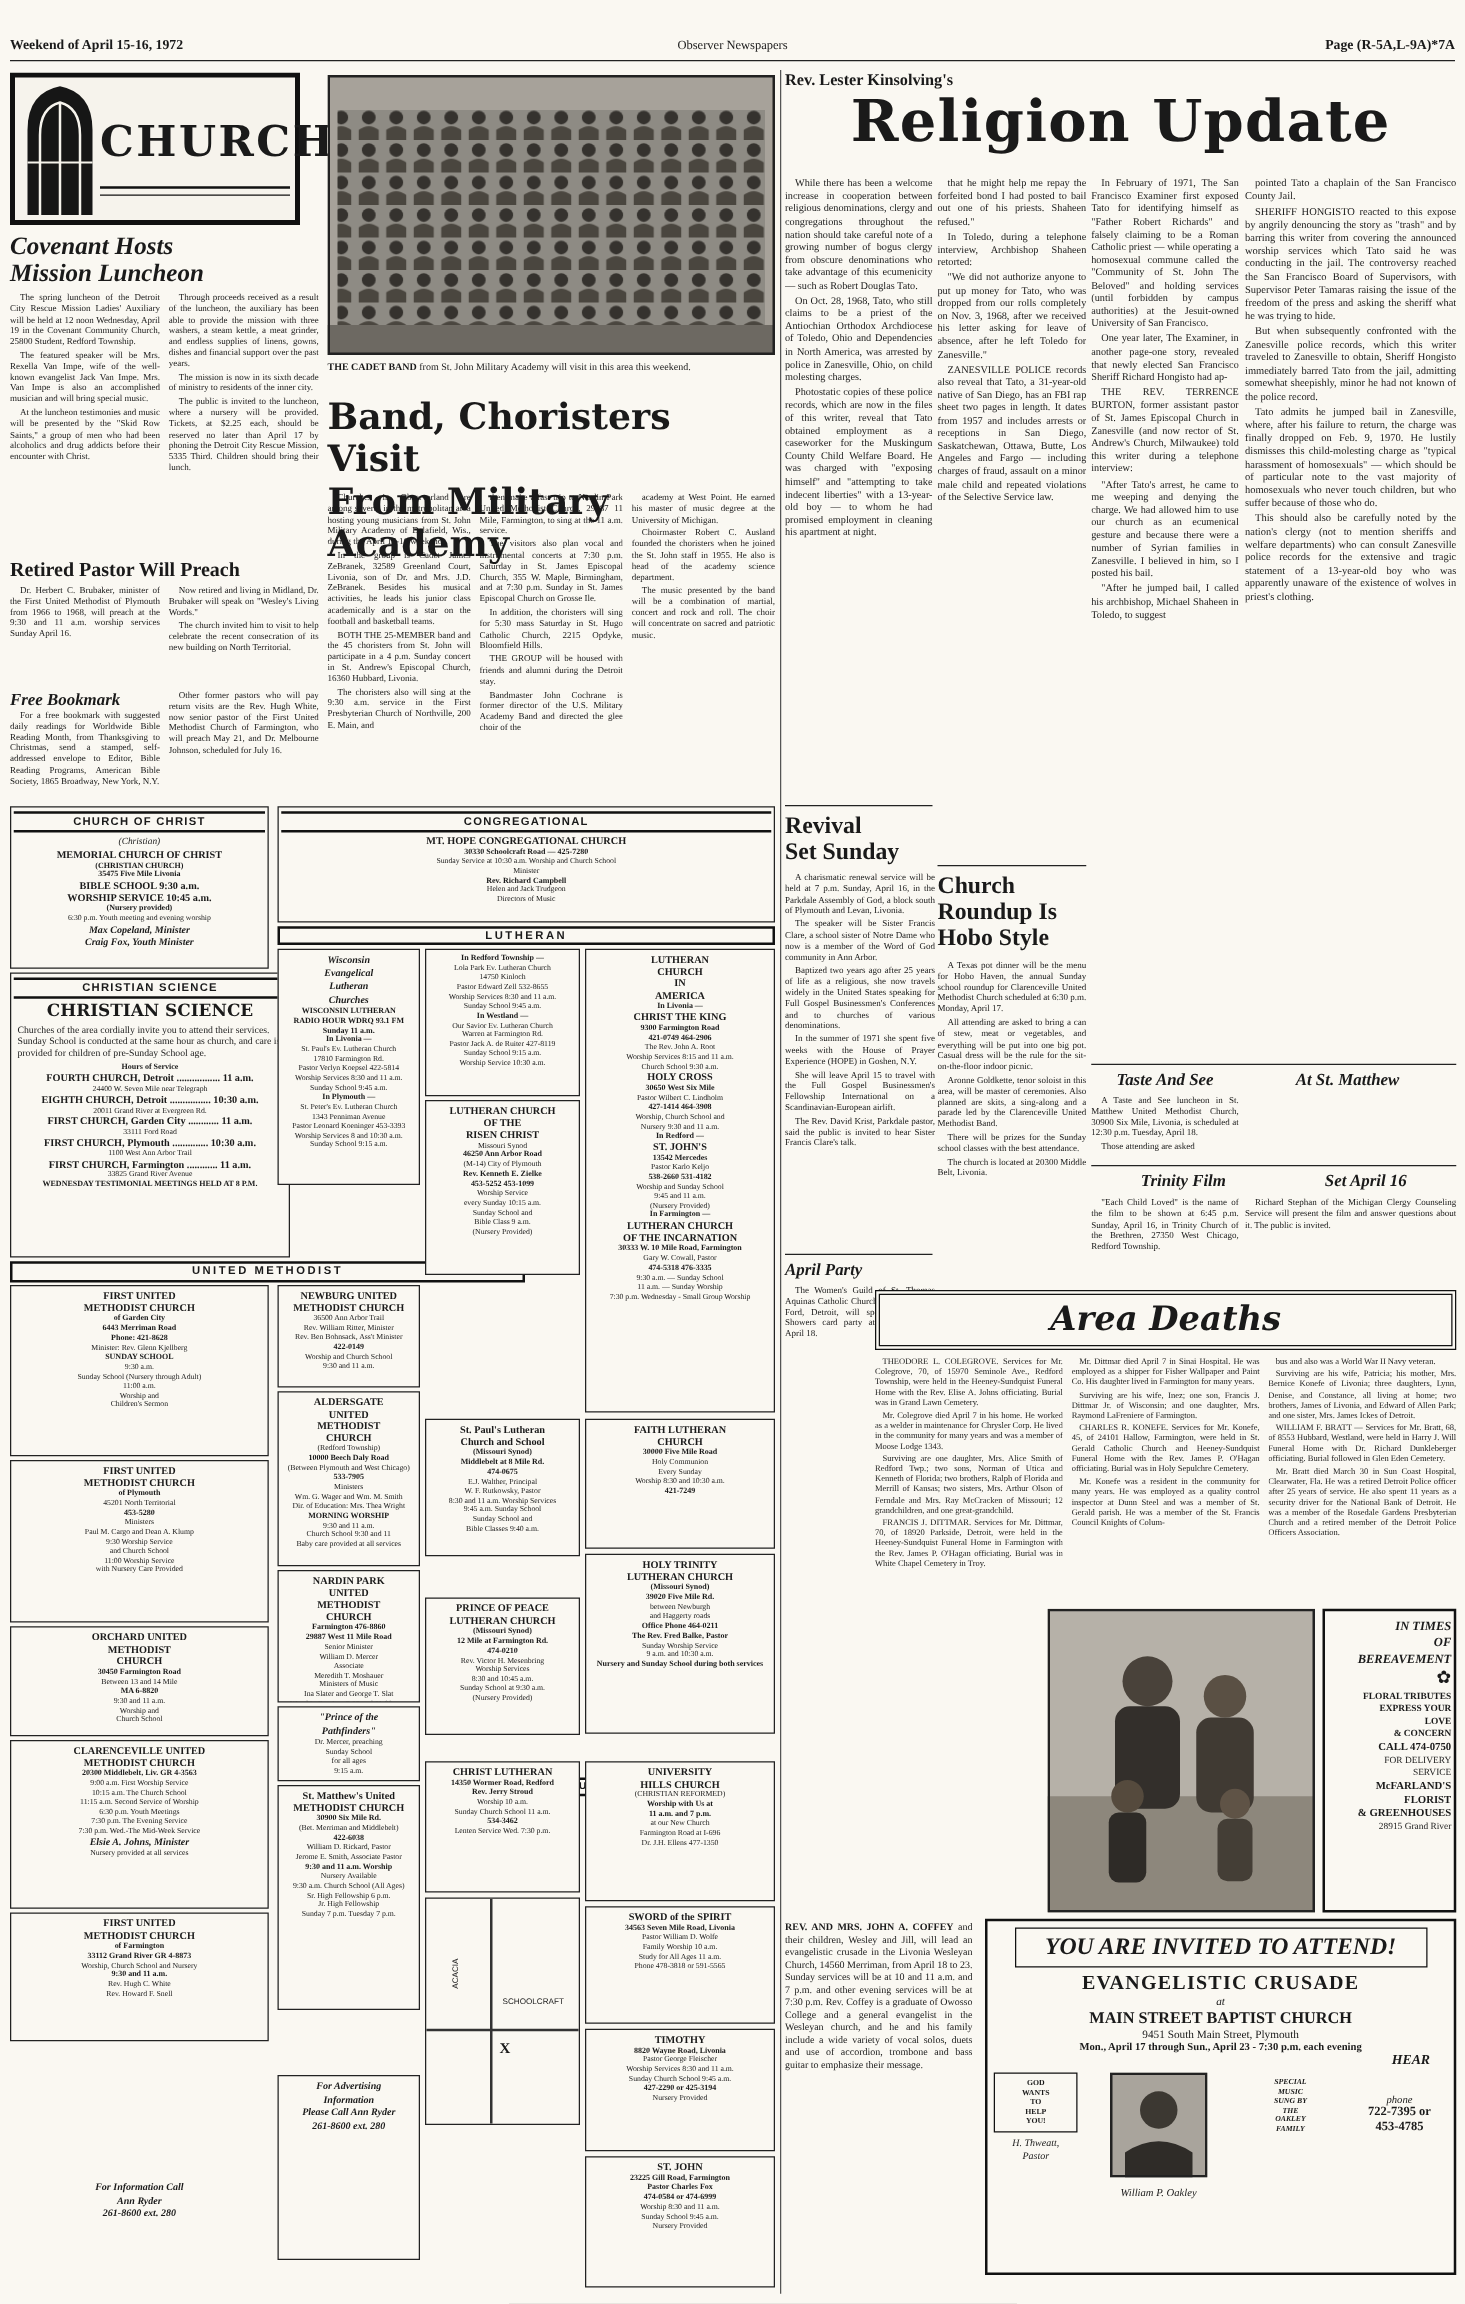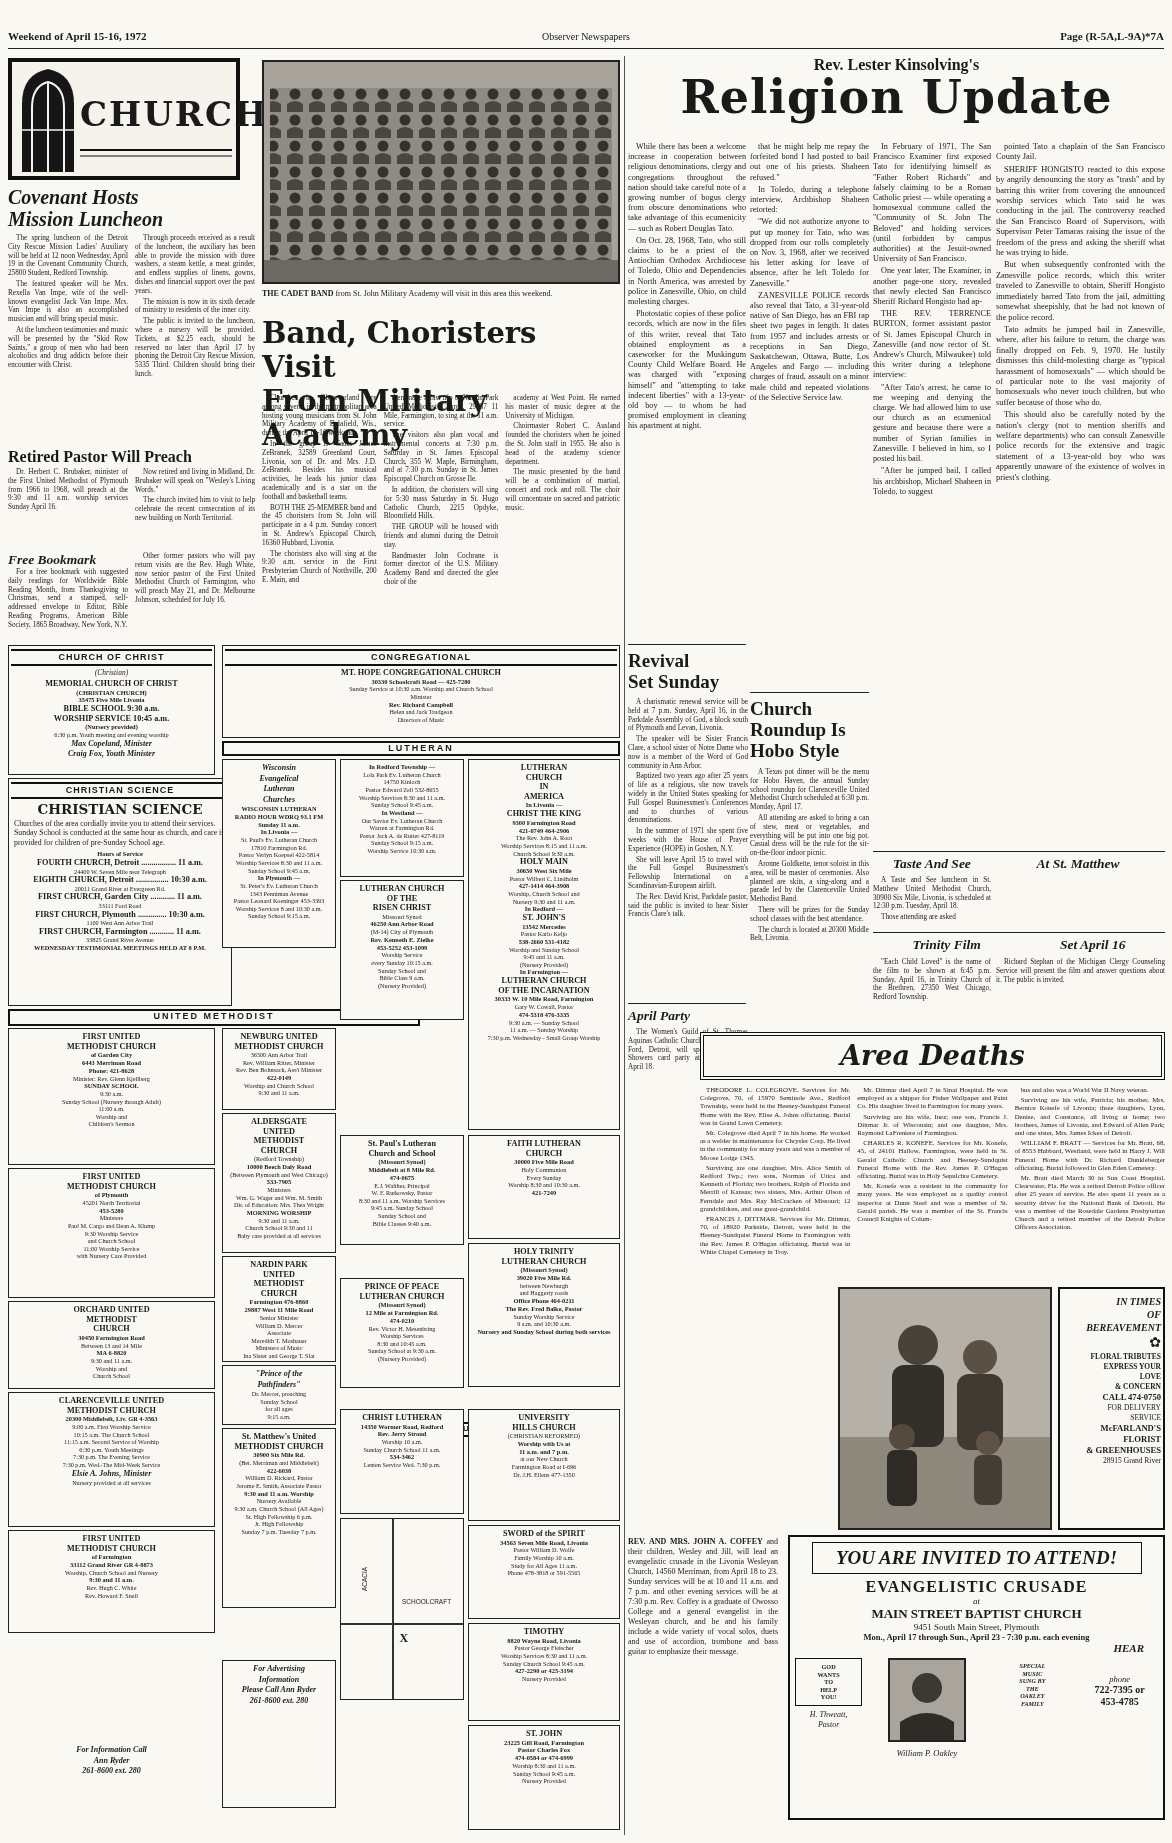--- a/index.html
+++ b/index.html
@@ -18,21 +18,21 @@
   .acol{overflow:hidden}
   .cols{display:flex;gap:7px}
   .cols>div{flex:1;overflow:hidden}
   
   .hl-ital{font-style:italic;font-weight:bold;font-size:20px;line-height:22px}
   .hl-med{font-weight:bold;font-size:16px;line-height:18px}
   .hl-small-ital{font-style:italic;font-weight:bold;font-size:13.5px;line-height:16px}
   .hl-band{font-weight:bold;font-size:29px;line-height:34px;font-family:"DejaVu Serif",serif}
   .hl-ru{font-weight:900;font-size:46px;line-height:50px;text-align:center;font-family:"DejaVu Serif",serif;letter-spacing:1px}
   .hl-sub{font-weight:bold;font-size:19px;line-height:21px}
-  .byline{font-weight:bold;font-size:16px;text-align:center}
+  .byline{font-weight:bold;font-size:13px;text-align:left}
   .caption{font-size:8px;line-height:10px;text-align:justify}
   .caption b{font-weight:bold}
   
   .dbox{position:absolute;border:1px solid #222;padding:3px 2px;overflow:hidden;text-align:center;background:#faf8f2}
   .dbox.noborder{border:none}
   .dline{font-size:6.2px;line-height:7.6px}
   .dline.h{font-size:8.2px;line-height:9.6px;font-weight:bold}
   .dline.b{font-weight:bold;font-size:6.4px;line-height:7.8px}
   .dline.i{font-style:italic;font-weight:bold;font-size:8px;line-height:10.5px}
   .dsec{border-top:2px solid #111;border-bottom:2px solid #111;font-family:"Liberation Sans",sans-serif;font-weight:bold;font-size:9px;line-height:13px;letter-spacing:1px;margin-bottom:2px}
@@ -187,21 +187,21 @@
   <div class="abs acol ru" style="left:873px;top:142px;width:118px;height:706px">
       <p class="para">In February of 1971, The San Francisco Examiner first exposed Tato for identifying himself as "Father Robert Richards" and falsely claiming to be a Roman Catholic priest — while operating a homosexual commune called the "Community of St. John The Beloved" and holding services (until forbidden by campus authorities) at the Jesuit-owned University of San Francisco.</p>
       <p class="para">One year later, The Examiner, in another page-one story, revealed that newly elected San Francisco Sheriff Richard Hongisto had ap-</p>
       <p class="para">THE REV. TERRENCE BURTON, former assistant pastor of St. James Episcopal Church in Zanesville (and now rector of St. Andrew's Church, Milwaukee) told this writer during a telephone interview:</p>
       <p class="para">"After Tato's arrest, he came to me weeping and denying the charge. We had allowed him to use our church as an ecumenical gesture and because there were a number of Syrian families in Zanesville. I believed in him, so I posted his bail.</p>
       <p class="para">"After he jumped bail, I called his archbishop, Michael Shaheen in Toledo, to suggest</p>
     </div>
   <div class="abs acol wide" style="left:996px;top:142px;width:169px;height:706px">
       <p class="para">pointed Tato a chaplain of the San Francisco County Jail.</p>
       <p class="para">SHERIFF HONGISTO reacted to this expose by angrily denouncing the story as "trash" and by barring this writer from covering the announced worship services which Tato said he was conducting in the jail. The controversy reached the San Francisco Board of Supervisors, with Supervisor Peter Tamaras raising the issue of the freedom of the press and asking the sheriff what he was trying to hide.</p>
-      <p class="para">But when subsequently confronted with the Zanesville police records, which this writer traveled to Zanesville to obtain, Sheriff Hongisto immediately barred Tato from the jail, admitting somewhat sheepishly, that he had not known of the police record.</p>
+      <p class="para">But when subsequently confronted with the Zanesville police records, which this writer traveled to Zanesville to obtain, Sheriff Hongisto immediately barred Tato from the jail, admitting somewhat sheepishly, minor he had not known of the police record.</p>
       <p class="para">Tato admits he jumped bail in Zanesville, where, after his failure to return, the charge was finally dropped on Feb. 9, 1970. He lustily dismisses this child-molesting charge as "typical harassment of homosexuals" — which should be of particular note to the vast majority of homosexuals who never touch children, but who suffer because of those who do.</p>
       <p class="para">This should also be carefully noted by the nation's clergy (not to mention sheriffs and welfare departments) who can consult Zanesville police records for the extensive and tragic statement of a 13-year-old boy who was apparently unaware of the existence of wolves in priest's clothing.</p>
     </div>
 
   <div class="abs rule" style="left:628px;top:644px;width:118px"></div>
   <h3 class="abs hl-sub" style="left:628px;top:650px;width:120px"><span>Revival</span><br><span>Set Sunday</span></h3>
   <div class="abs acol" style="left:628px;top:698px;width:120px;height:302px">
       <p class="para">A charismatic renewal service will be held at 7 p.m. Sunday, April 16, in the Parkdale Assembly of God, a block south of Plymouth and Levan, Livonia.</p>
       <p class="para">The speaker will be Sister Francis Clare, a school sister of Notre Dame who now is a member of the Word of God community in Ann Arbor.</p>
       <p class="para">Baptized two years ago after 25 years of life as a religious, she now travels widely in the United States speaking for Full Gospel Businessmen's Conferences and to churches of various denominations.</p>
@@ -646,21 +646,21 @@
       <div class="dline h">CHURCH</div>
       <div class="dline h">IN</div>
       <div class="dline h">AMERICA</div>
       <div class="dline b">In Livonia —</div>
       <div class="dline h">CHRIST THE KING</div>
       <div class="dline b">9300 Farmington Road</div>
       <div class="dline b">421-0749        464-2906</div>
       <div class="dline">The Rev. John A. Root</div>
       <div class="dline">Worship Services 8:15 and 11 a.m.</div>
       <div class="dline">Church School 9:30 a.m.</div>
-      <div class="dline h">HOLY MAIN</div>
+      <div class="dline h">HOLY CROSS</div>
       <div class="dline b">30650 West Six Mile</div>
       <div class="dline">Pastor Wilbert C. Lindholm</div>
       <div class="dline b">427-1414        464-3908</div>
       <div class="dline">Worship, Church School and</div>
       <div class="dline">Nursery 9:30 and 11 a.m.</div>
       <div class="dline b">In Redford —</div>
       <div class="dline h">ST. JOHN'S</div>
       <div class="dline b">13542 Mercedes</div>
       <div class="dline">Pastor Karlo Keljo</div>
       <div class="dline b">538-2660        531-4182</div>

